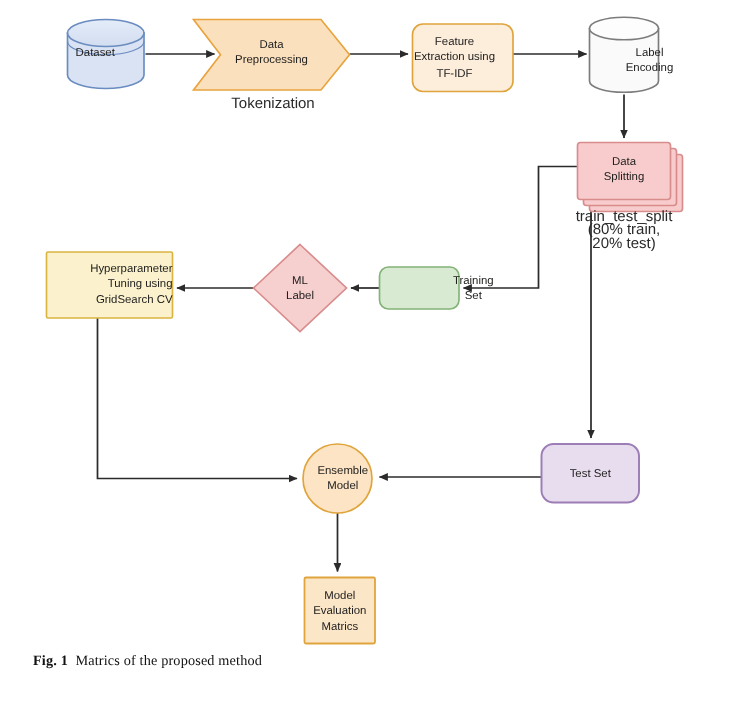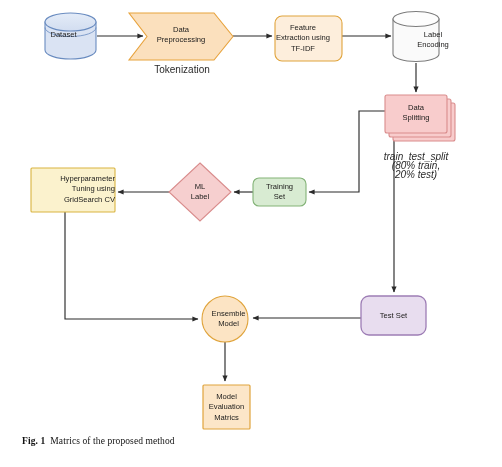--- a/index.html
+++ b/index.html
@@ -154,40 +154,40 @@
 <div class="node-text" style="left:259px; top:23px; width:88px;">Feature
 Extraction using
 TF-IDF</div>
 
 <div class="node-text" style="left:393px; top:30px; width:46px;padding-left:17px;">Label
 Encoding</div>
 
 <div class="node-text" style="left:385px; top:103px; width:62px;">Data
 Splitting</div>
 
-<div class="node-text" style="left:253px; top:182px; width:53px;">Training
+<div class="node-text" style="left:253px; top:182px; width:53px;padding-left:36px;">Training
 Set</div>
 
 <div class="node-text" style="left:170px; top:182px; width:60px;">ML
 Label</div>
 
 <div class="node-text" style="left:31px; top:174px; width:84px;text-align:right;">Hyperparameter
 Tuning using
 GridSearch CV</div>
 
 <div class="node-text" style="left:202px; top:309px; width:53px;">Ensemble
 Model</div>
 
 <div class="node-text" style="left:361px; top:311px; width:65px;">Test Set</div>
 
 <div class="node-text" style="left:203px; top:392px; width:47px;">Model
 Evaluation
 Matrics</div>
 
 <div class="ann-text" style="left:146px; top:65px; width:72px;">Tokenization</div>
 
-<div class="ann-text" style="left:374px; top:152px; width:84px;font-style:italic;">train_test_split
+<div class="ann-text" style="left:374px; top:140px; width:84px;">train_test_split
 (80% train,
 20% test)</div>
 
 <div class="caption">
   <span class="cap-label">Fig. 1</span><span>Matrics of the proposed method</span>
 </div>
 
 </body></html>

